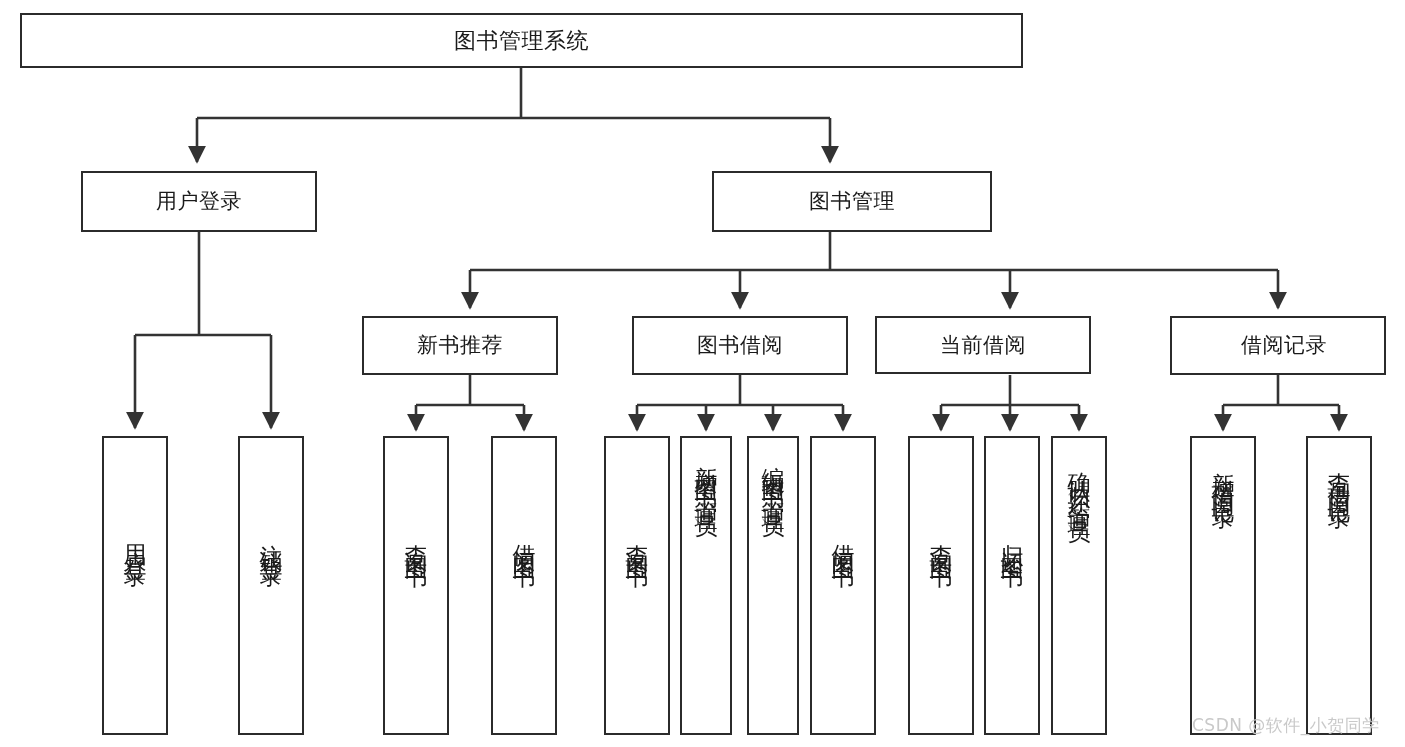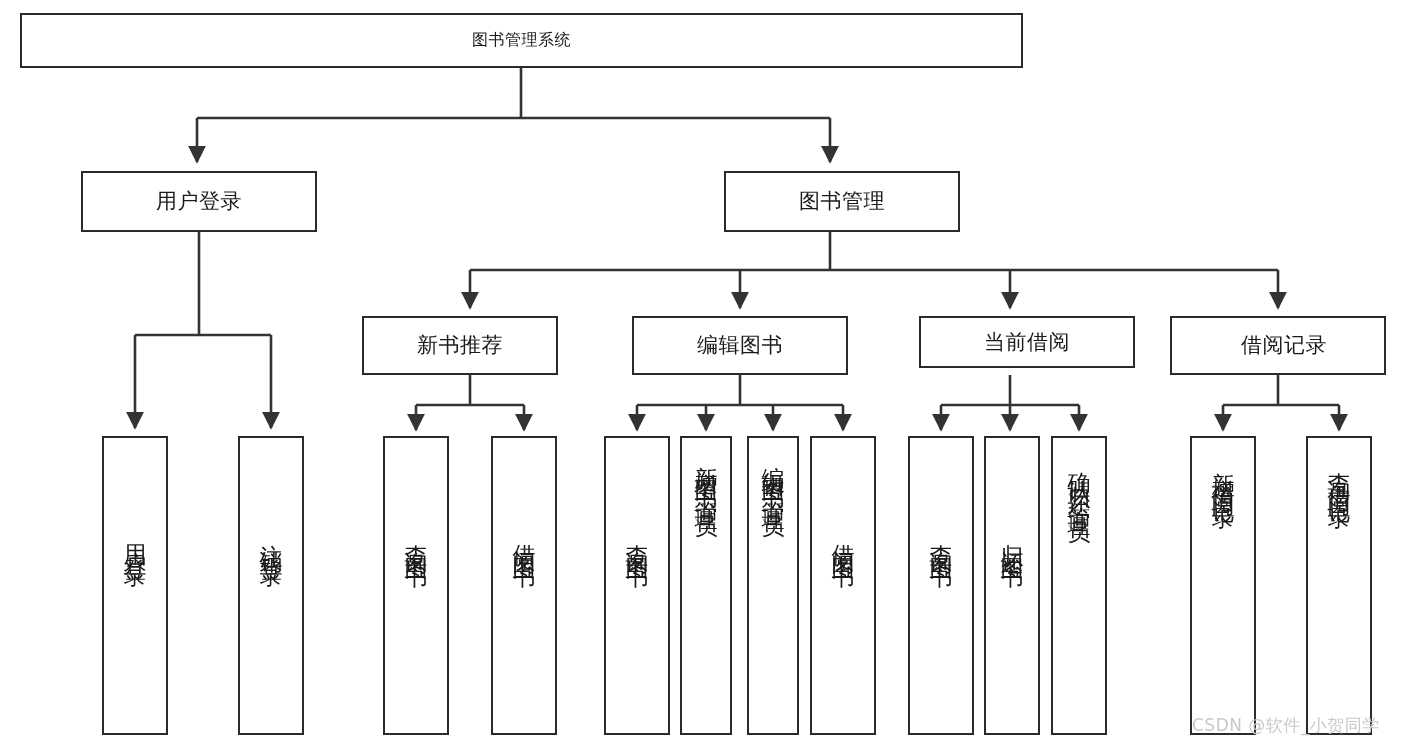--- a/index.html
+++ b/index.html
@@ -42,21 +42,21 @@
     text-align: center;
     line-height: 1.18;
     white-space: nowrap;
   }
   
   .node.h .label {
     font-size: 21px;
     letter-spacing: 0.5px;
   }
   .node.root .label {
-    font-size: 16px;
+    font-size: 22px;
   }
   
   .node.v {
     align-items: flex-start;
     justify-content: center;
     padding-top: 0;
   }
   .node.v .label {
     writing-mode: vertical-rl;
     text-orientation: upright;
@@ -141,31 +141,31 @@
     </g>
   </svg>
 
   <div class="node h root" style="left:20px; top:13px; width:1003px; height:55px;">
     <span class="label">图书管理系统</span>
   </div>
 
   <div class="node h" style="left:81px; top:171px; width:236px; height:61px;">
     <span class="label">用户登录</span>
   </div>
-  <div class="node h" style="left:712px; top:171px; width:236px; height:61px;margin-left:12px;">
+  <div class="node h" style="left:712px; top:171px; width:280px; height:61px;">
     <span class="label">图书管理</span>
   </div>
 
   <div class="node h" style="left:362px; top:316px; width:196px; height:59px;">
     <span class="label">新书推荐</span>
   </div>
   <div class="node h" style="left:632px; top:316px; width:216px; height:59px;">
-    <span class="label">编辑图书</span>
-  </div>
-  <div class="node h" style="left:919px; top:316px; width:216px; height:52px;font-family:Liberation Serif, serif;">
+    <span class="label">图书借阅</span>
+  </div>
+  <div class="node h" style="left:875px; top:316px; width:216px; height:58px;font-family:Liberation Serif, serif;">
     <span class="label">当前借阅</span>
   </div>
   <div class="node h" style="left:1170px; top:316px; width:216px; height:59px;padding-left:12px;">
     <span class="label">借阅记录</span>
   </div>
 
   <div class="node v mid" style="left:102px; top:436px; width:66px; height:299px;">
     <span class="label">用户登录</span>
   </div>
   <div class="node v mid" style="left:238px; top:436px; width:66px; height:299px;">

